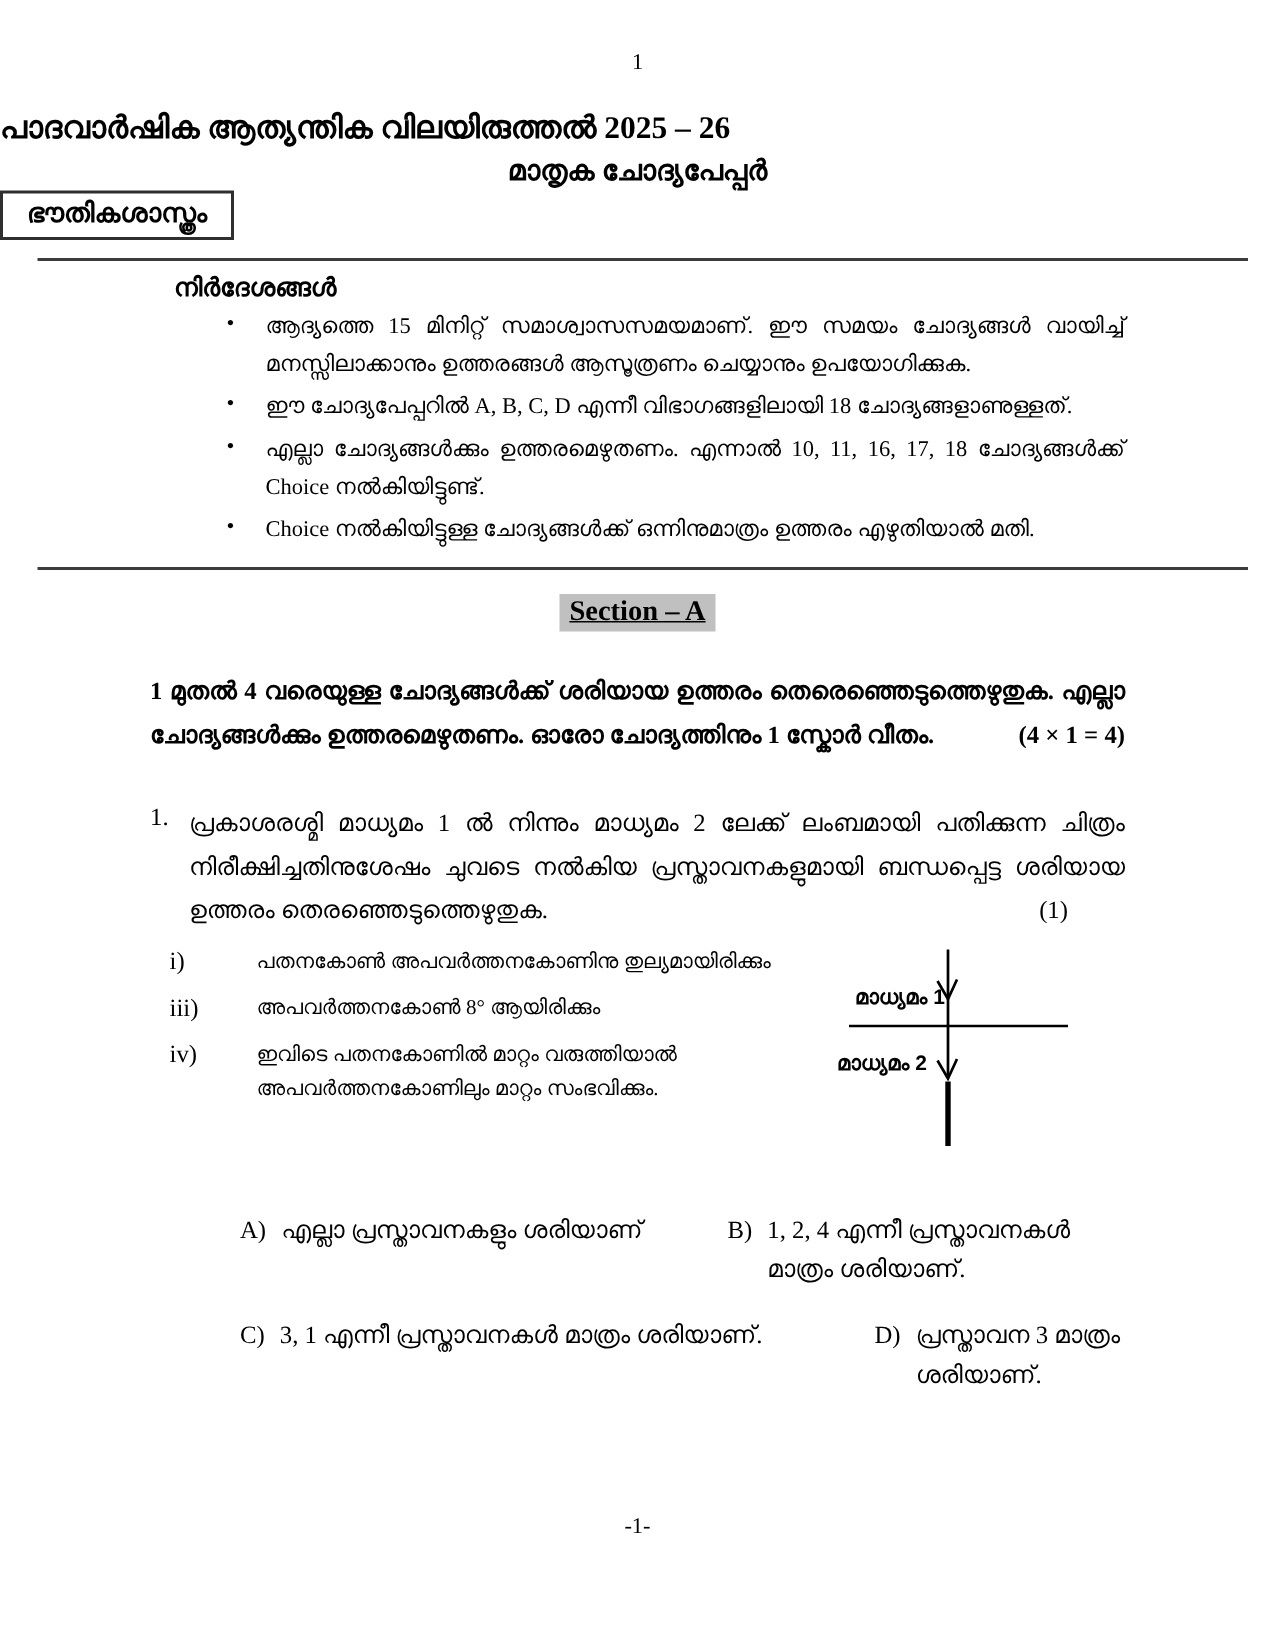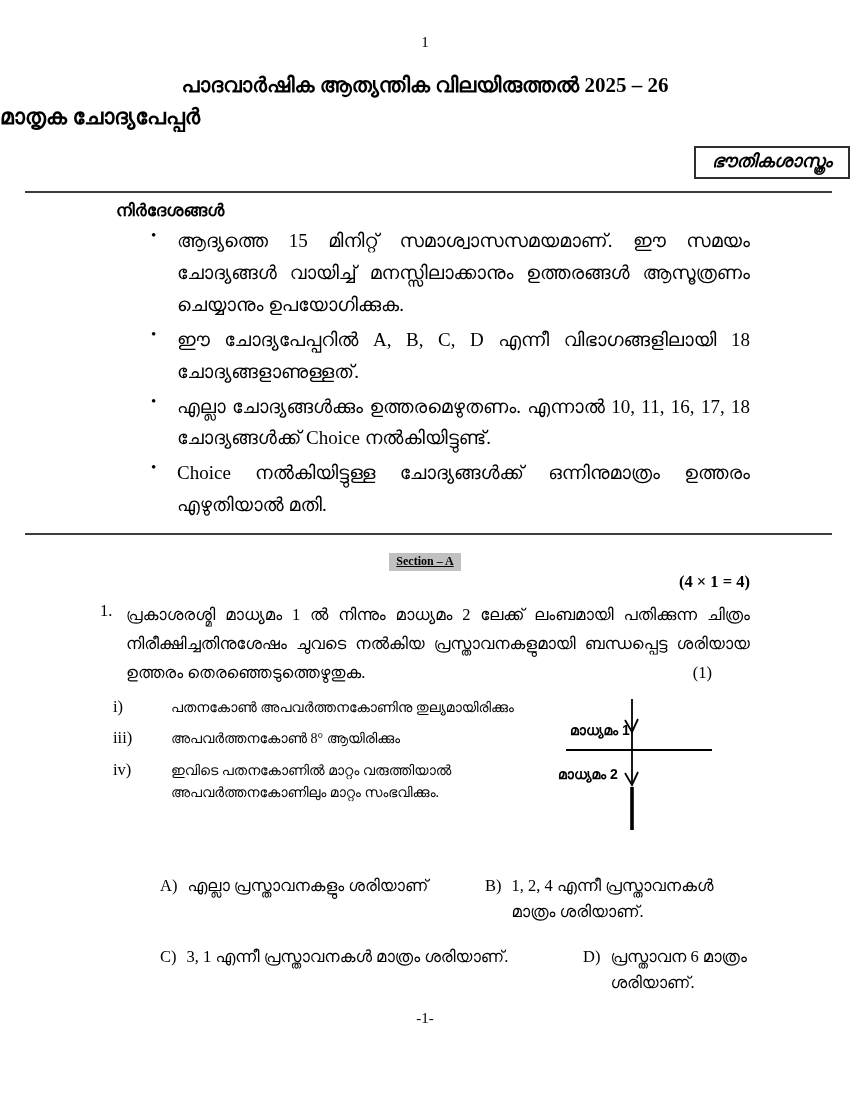--- a/index.html
+++ b/index.html
@@ -17,34 +17,32 @@
     font-family: "Liberation Serif", "DejaVu Serif", serif;
     overflow: hidden;
   }
   .top-page-number {
     padding-top: 34px;
     text-align: center;
     font-size: 15px;
   }
   .title-1 {
     margin-top: 22px;
-    text-align: center;
     font-size: 21px;
     font-weight: bold;
   }
   .title-2 {
     margin-top: 6px;
+    text-align: center;
+    font-size: 19px;
+    font-weight: bold;
+  }
+  .subject-box-wrap {
+    margin-top: 1px;
     text-align: left;
-    font-size: 22px;
-    font-weight: bold;
-  }
-  .subject-box-wrap {
-    margin-top: 16px;
-    text-align: right;
-    font-style: italic;
   }
   .subject-box {
     display: inline-block;
     border: 2px solid #2f2f2f;
     padding: 3px 16px 5px 16px;
     font-size: 18px;
     font-weight: bold;
   }
   .meta-row {
     display: flex;
@@ -74,32 +72,32 @@
     margin-top: 3px;
   }
   .bullet-dot {
     width: 26px;
     flex-shrink: 0;
     font-size: 15px;
     padding-top: 2px;
   }
   .bullet-text {
     flex: 1;
-    font-size: 19px;
+    font-size: 15px;
     line-height: 1.68;
     text-align: justify;
   }
   .section-heading-wrap {
     margin-top: 16px;
     text-align: center;
   }
   .section-heading {
     display: inline-block;
     padding: 1px 7px 2px 7px;
-    font-size: 12px;
+    font-size: 19px;
     font-weight: bold;
     text-decoration: underline;
   }
   .section-intro {
     position: relative;
     margin: 26px 100px 0 100px;
     font-size: 16.5px;
     font-weight: bold;
     line-height: 1.75;
     text-align: justify;
@@ -233,20 +231,21 @@
     </div>
   </div>
 
   <hr class="rule" style="border-top-color: rgb(60, 60, 60);">
 
   <div class="section-heading-wrap">
     <span class="section-heading" style="background-color: rgb(192, 192, 192);">Section – A</span>
   </div>
 
   <div class="section-intro">
+    <span>1 മുതൽ 4 വരെയുള്ള ചോദ്യങ്ങൾക്ക് ശരിയായ ഉത്തരം തെരെഞ്ഞെടുത്തെഴുതുക. എല്ലാ ചോദ്യങ്ങൾക്കും ഉത്തരമെഴുതണം. ഓരോ ചോദ്യത്തിനും 1 സ്കോർ വീതം.</span>
     <span class="marks">(4 × 1 = 4)</span>
   </div>
 
   <div class="question">
     <div class="q-number">1.</div>
     <div class="q-body">
       <div class="q-text">
         <span>പ്രകാശരശ്മി മാധ്യമം 1 ൽ നിന്നും മാധ്യമം 2 ലേക്ക് ലംബമായി പതിക്കുന്ന ചിത്രം നിരീക്ഷിച്ചതിനുശേഷം ചുവടെ നൽകിയ പ്രസ്താവനകളുമായി ബന്ധപ്പെട്ട ശരിയായ ഉത്തരം തെരഞ്ഞെടുത്തെഴുതുക.</span>
         <span class="q-marks">(1)</span>
       </div>
@@ -291,21 +290,21 @@
           <span>1, 2, 4 എന്നീ പ്രസ്താവനകൾ മാത്രം ശരിയാണ്.</span>
         </div>
       </div>
       <div class="options-row">
         <div class="option opt-c">
           <span class="option-label">C)</span>
           <span>3, 1 എന്നീ പ്രസ്താവനകൾ മാത്രം ശരിയാണ്.</span>
         </div>
         <div class="option opt-d">
           <span class="option-label">D)</span>
-          <span>പ്രസ്താവന 6 മാത്രം ശരിയാണ്.</span>
+          <span>പ്രസ്താവന 3 മാത്രം ശരിയാണ്.</span>
         </div>
       </div>
     </div>
   </div>
 
   <div class="footer-page-number">-1-</div>
 
 </div>
 
 </body></html>

